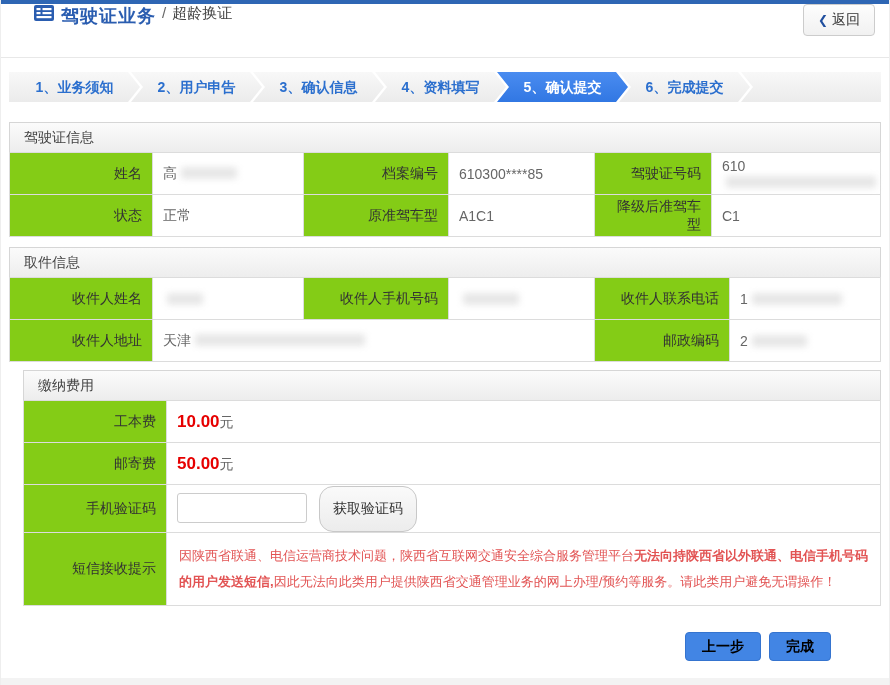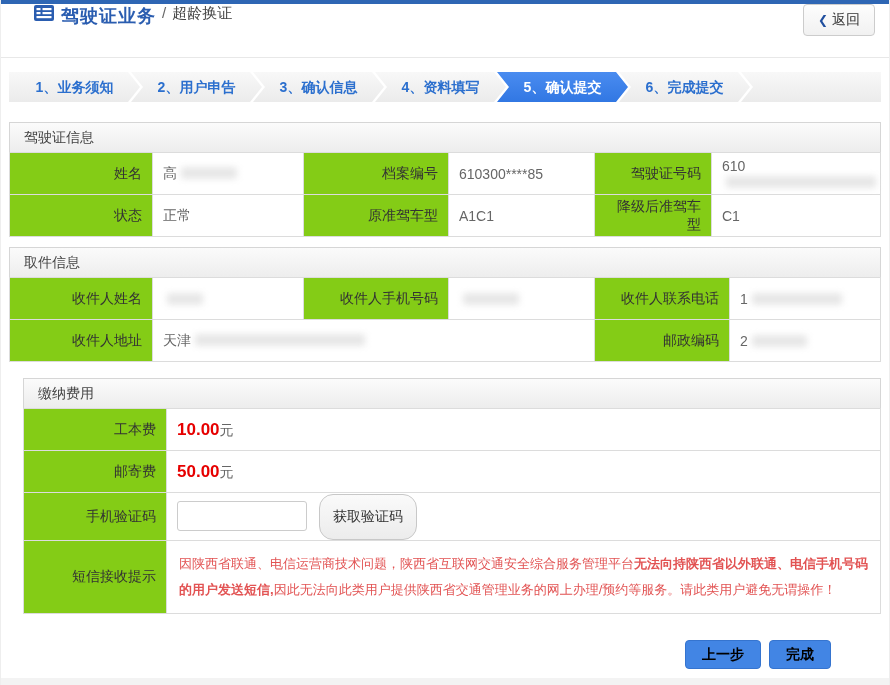--- a/index.html
+++ b/index.html
@@ -27,21 +27,21 @@
     font-size:14px;font-weight:bold;color:#2b6fce;
     background:linear-gradient(180deg,#f8f8f8,#ebebeb);
     clip-path:polygon(0 0,calc(100% - 12px) 0,100% 50%,calc(100% - 12px) 100%,0 100%,12px 50%);}
   .step + .step{margin-left:-9px;}
   .step.first{clip-path:polygon(0 0,calc(100% - 12px) 0,100% 50%,calc(100% - 12px) 100%,0 100%);}
   .step.active{background:linear-gradient(180deg,#4a8cf0,#3177e3);color:#fff;}
   .step.filler{flex:1 1 auto;margin-left:-9px;
     clip-path:polygon(0 0,100% 0,100% 100%,0 100%,12px 50%);}
   
   .section{margin:0 8px;flex:0 0 auto;}
-  .s1{margin-top:20px;} .s2{margin-top:10px;} .s3{margin-top:16px;padding-left:14px;}
+  .s1{margin-top:20px;} .s2{margin-top:10px;} .s3{margin-top:8px;padding-left:14px;}
   .section-title{border:1px solid #d6d6d6;background:linear-gradient(180deg,#fbfbfb,#ededed);
     height:29px;line-height:29px;padding-left:14px;font-size:14px;font-weight:normal;color:#444;}
   table{border-collapse:collapse;width:100%;table-layout:fixed;margin-top:-1px;}
   td{border:1px solid #dcdcdc;font-size:14px;height:42px;padding:0 10px;box-sizing:border-box;}
   td.lbl{background:#84cc16;color:#333;text-align:right;}
   td.val{background:#fff;color:#666;text-align:left;}
   .redact{display:inline-block;height:12px;border-radius:2px;background:#e7e7e7;
     filter:blur(3px);vertical-align:-1px;margin-left:4px;}
   .w36{width:36px;} .w56{width:56px;} .w90{width:90px;} .w55{width:55px;}
   .w150{width:150px;} .w170{width:170px;}

